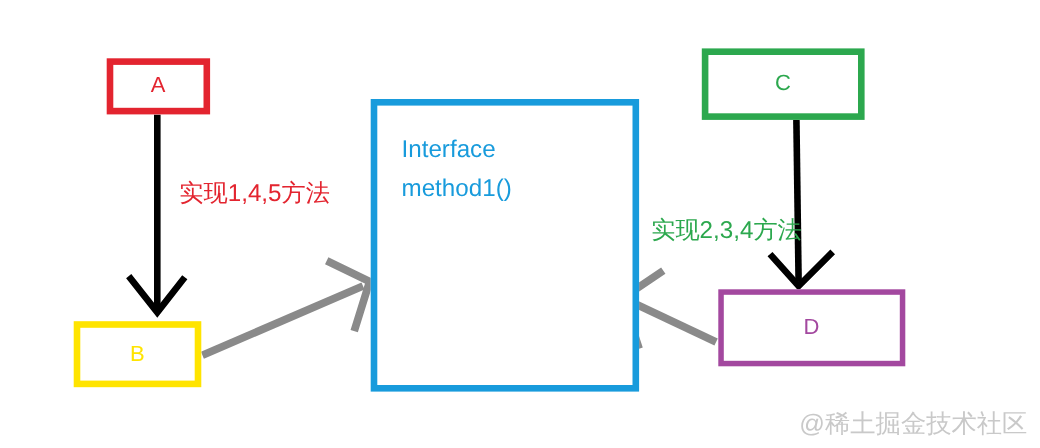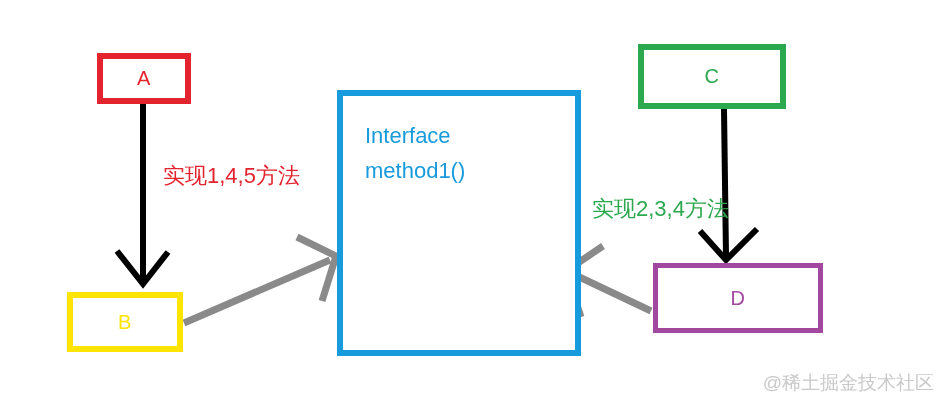--- a/index.html
+++ b/index.html
@@ -69,21 +69,21 @@
     font-size: 22px;
     white-space: nowrap;
   }
   .edge-label-left  { left: 163px; top: 161px; color: var(--red); }
   .edge-label-right { left: 592px; top: 167px; color: var(--green); margin-top: 27px; }
 
   .watermark {
     position: absolute;
     right: 11px;
     top: 370px;
-    font-size: 19px;
+    font-size: 23px;
     color: var(--watermark);
     white-space: nowrap;
   }
 </style>
 </head>
 <body>
 
 <div class="canvas">
 
   <svg class="arrow-layer" viewBox="0 0 945 407" aria-hidden="true">

